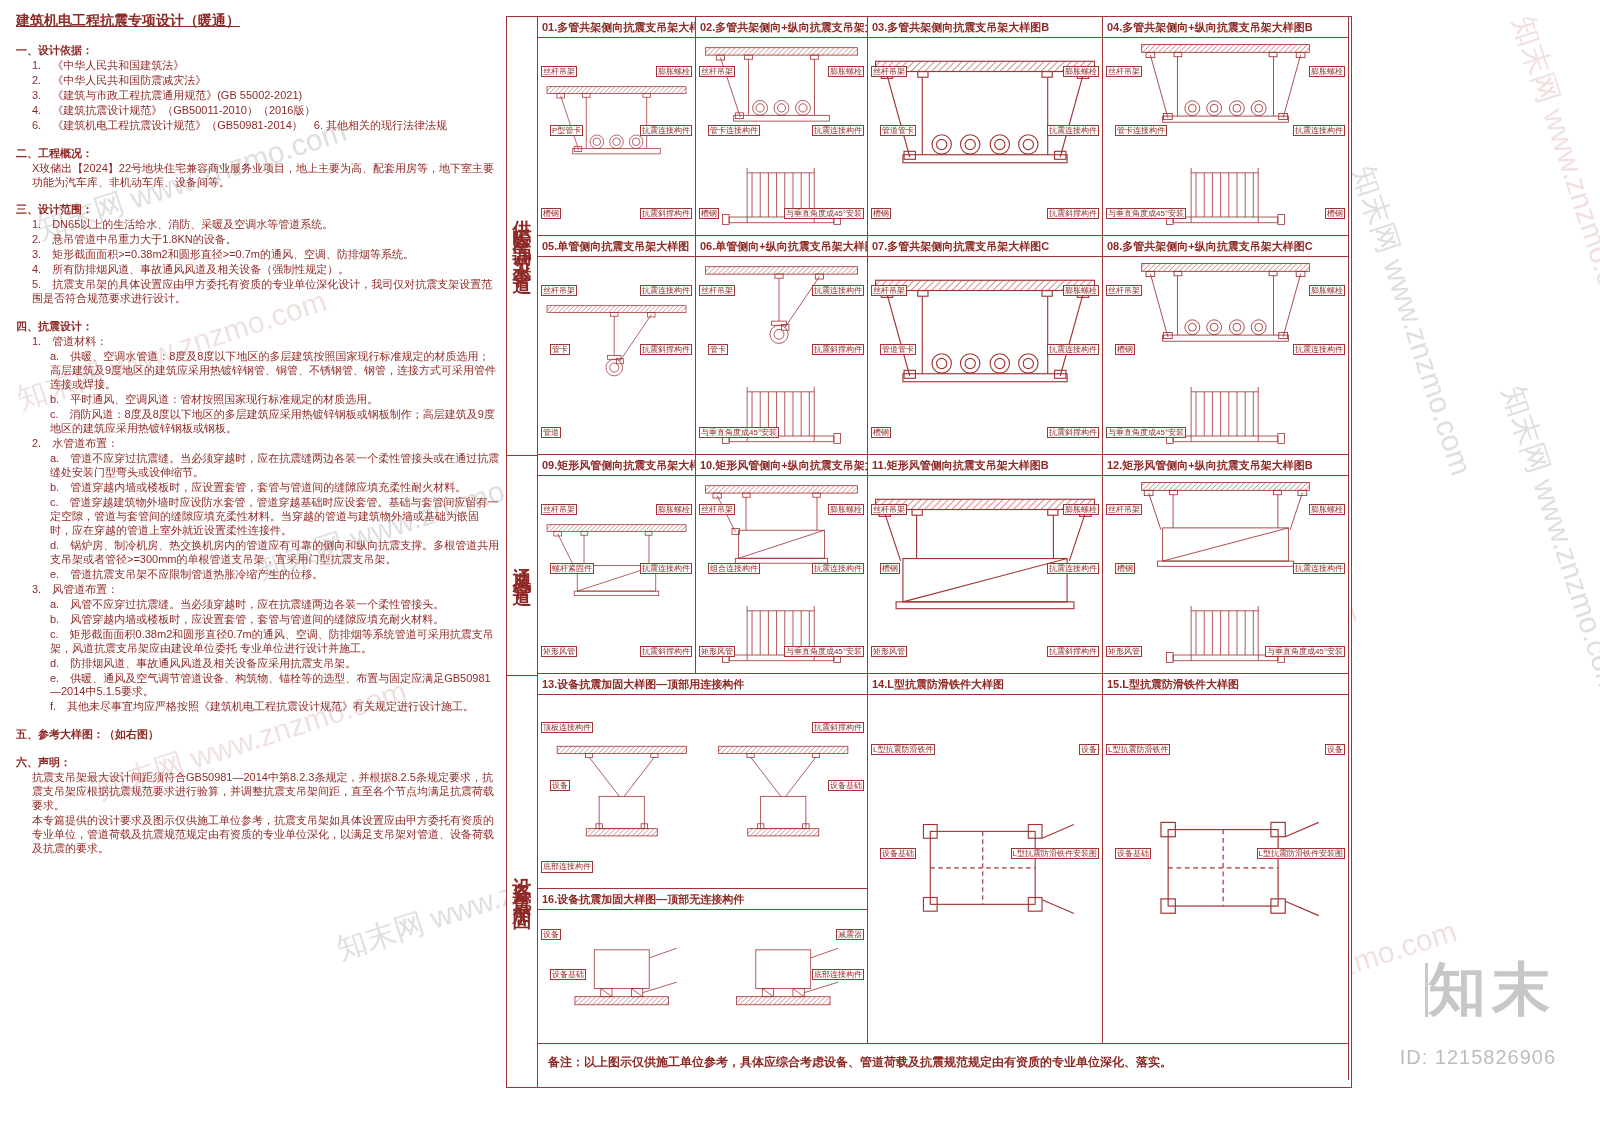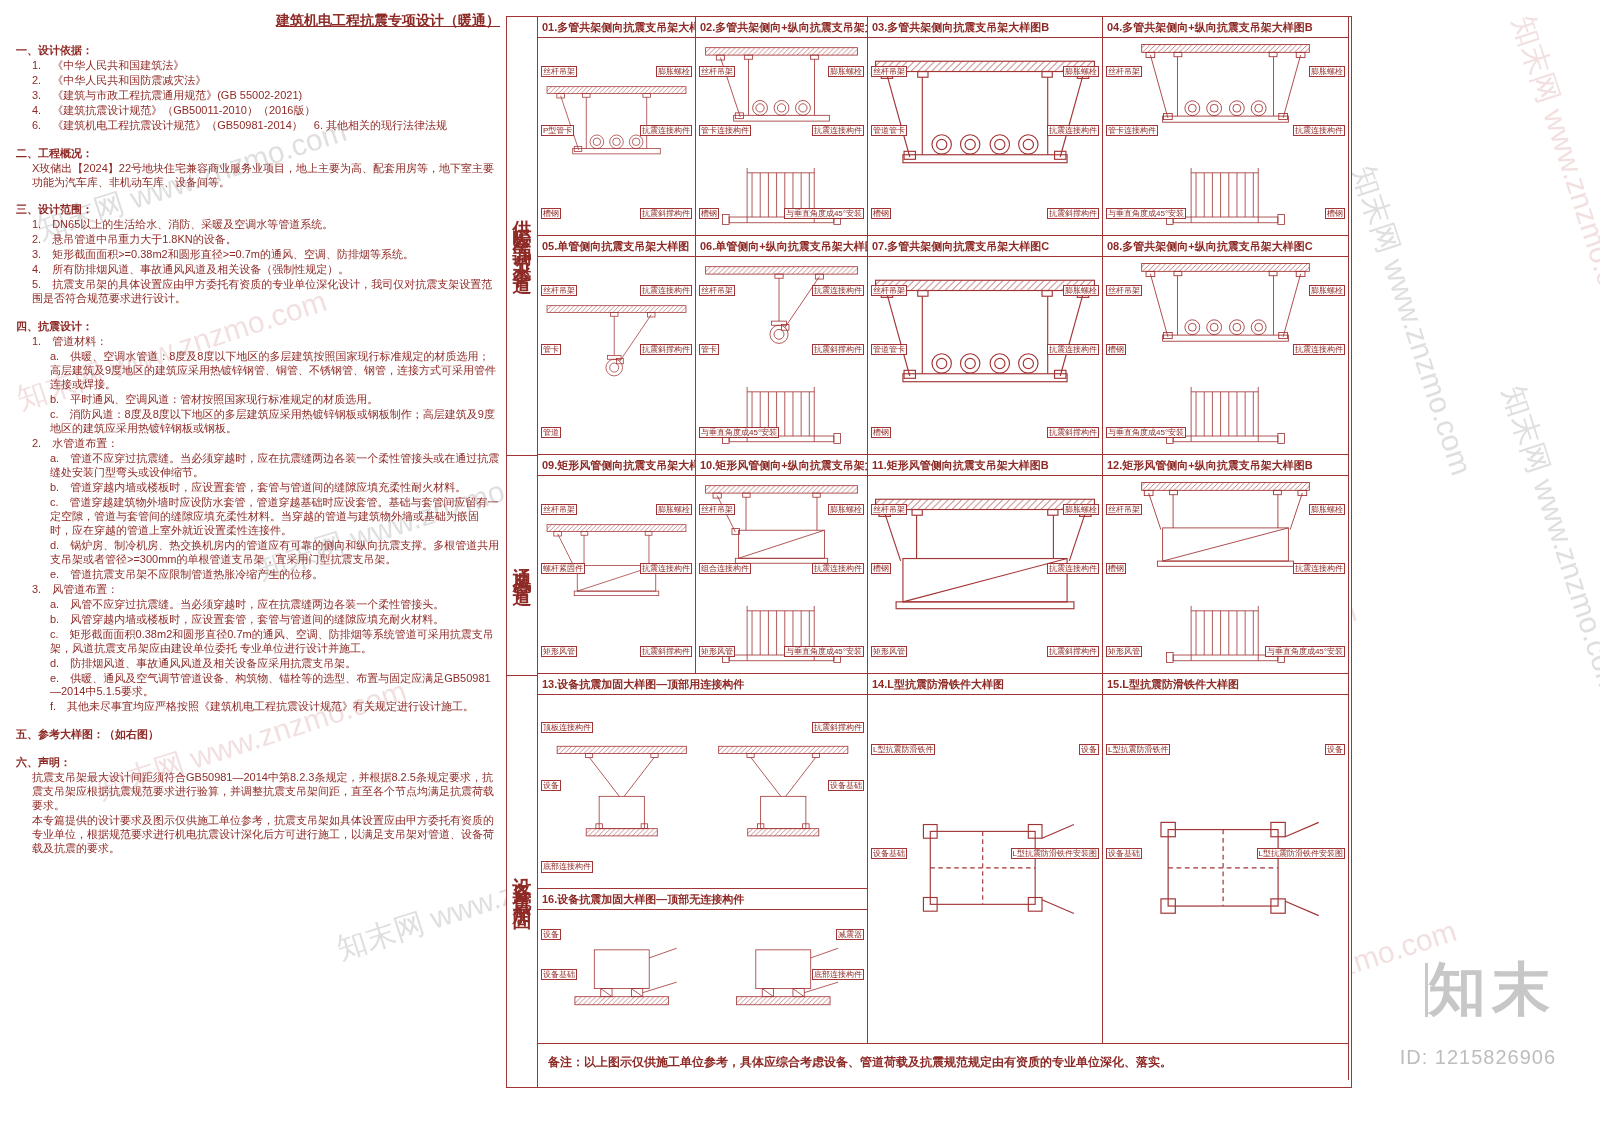--- a/index.html
+++ b/index.html
@@ -7,21 +7,21 @@
     --line:#a23435;
   }
   html,body{margin:0;padding:0;background:#fff;}
   .page{
     position:relative;width:1600px;height:1125px;background:#ffffff;overflow:hidden;
     font-family:"Liberation Sans","DejaVu Sans",sans-serif;color:var(--ink);
   }
   
   .notes{position:absolute;left:16px;top:8px;width:484px;height:1108px;overflow:hidden;
          font-size:11px;line-height:1.27;}
-  .notes-title{text-align:right;font-weight:bold;font-size:14px;text-decoration:underline;margin:4px 0 6px;}
+  .notes-title{text-align:left;font-weight:bold;font-size:14px;text-decoration:underline;margin:4px 0 6px;}
   .ln{margin:1px 0;}
   .ln.h{font-weight:bold;margin-top:14px;}
   .ln.n1{padding-left:16px;}
   .ln.n2{padding-left:34px;}
   .ln.p{padding-left:16px;}
   
   .panel{position:absolute;left:506px;top:16px;width:844px;height:1070px;
          border:1.5px solid var(--line);display:flex;background:#fff;}
   .strip{width:30px;border-right:1px solid var(--line);display:flex;flex-direction:column;flex:0 0 30px;}
   .strip-sec{display:flex;align-items:center;justify-content:center;}
@@ -38,21 +38,21 @@
               white-space:nowrap;overflow:hidden;flex:0 0 auto;}
   .draw{flex:1;position:relative;display:flex;flex-direction:column;padding:3px;min-height:0;}
   .draw svg{width:100%;flex:1;min-height:0;}
   .draw svg.sub{flex:0 0 36%;}
   .labels{position:absolute;inset:0;pointer-events:none;}
   .chip{position:absolute;font-size:8px;line-height:1.15;border:0.5px solid var(--line);
         color:var(--ink);background:rgba(255,255,255,.88);padding:0 1px;white-space:nowrap;max-width:46%;
         overflow:hidden;text-overflow:ellipsis;}
   .chip:nth-child(1){left:3px;top:14%;}
   .chip:nth-child(2){right:3px;top:14%;}
-  .chip:nth-child(3){left:3px;top:44%;}
+  .chip:nth-child(3){left:12px;top:44%;}
   .chip:nth-child(4){right:3px;top:44%;}
   .chip:nth-child(5){left:3px;bottom:8%;}
   .chip:nth-child(6){right:3px;bottom:8%;}
   .footnote{grid-column:1/5;grid-row:6;display:flex;align-items:center;padding:0 10px;
             font-size:12px;font-weight:bold;border-right:1px solid var(--line);}
   
   .wm{position:absolute;color:rgba(150,150,150,.30);font-size:30px;white-space:nowrap;
       transform:rotate(-18deg);pointer-events:none;user-select:none;}
   .wm.red{color:rgba(205,135,135,.26);}
   .wm.v{transform:rotate(72deg);}
@@ -245,21 +245,21 @@
         <div class="ln n1">3.　风管道布置：</div>
         <div class="ln n2">a.　风管不应穿过抗震缝。当必须穿越时，应在抗震缝两边各装一个柔性管接头。</div>
         <div class="ln n2">b.　风管穿越内墙或楼板时，应设置套管，套管与管道间的缝隙应填充耐火材料。</div>
         <div class="ln n2">c.　矩形截面面积0.38m2和圆形直径0.7m的通风、空调、防排烟等系统管道可采用抗震支吊架，风道抗震支吊架应由建设单位委托 专业单位进行设计并施工。</div>
         <div class="ln n2">d.　防排烟风道、事故通风风道及相关设备应采用抗震支吊架。</div>
         <div class="ln n2">e.　供暖、通风及空气调节管道设备、构筑物、锚栓等的选型、布置与固定应满足GB50981—2014中5.1.5要求。</div>
         <div class="ln n2">f.　其他未尽事宜均应严格按照《建筑机电工程抗震设计规范》有关规定进行设计施工。</div>
         <div class="ln h">五、参考大样图：（如右图）</div>
         <div class="ln h">六、声明：</div>
         <div class="ln p">抗震支吊架最大设计间距须符合GB50981—2014中第8.2.3条规定，并根据8.2.5条规定要求，抗震支吊架应根据抗震规范要求进行验算，并调整抗震支吊架间距，直至各个节点均满足抗震荷载要求。</div>
-        <div class="ln p">本专篇提供的设计要求及图示仅供施工单位参考，抗震支吊架如具体设置应由甲方委托有资质的专业单位，根据规范要求进行机电抗震设计深化后方可进行施工，以满足支吊架对管道、设备荷载及抗震的要求。</div>
+        <div class="ln p">本专篇提供的设计要求及图示仅供施工单位参考，抗震支吊架如具体设置应由甲方委托有资质的专业单位，管道荷载及抗震规范规定由有资质的专业单位深化，以满足支吊架对管道、设备荷载及抗震的要求。</div>
       </div>
   </div>
 
   <div class="panel">
     <div class="strip">
       <div class="strip-sec s1">
         <span>供暖空气调节水管道</span>
       </div>
       <div class="strip-sec s2">
         <span>通风管道</span>

